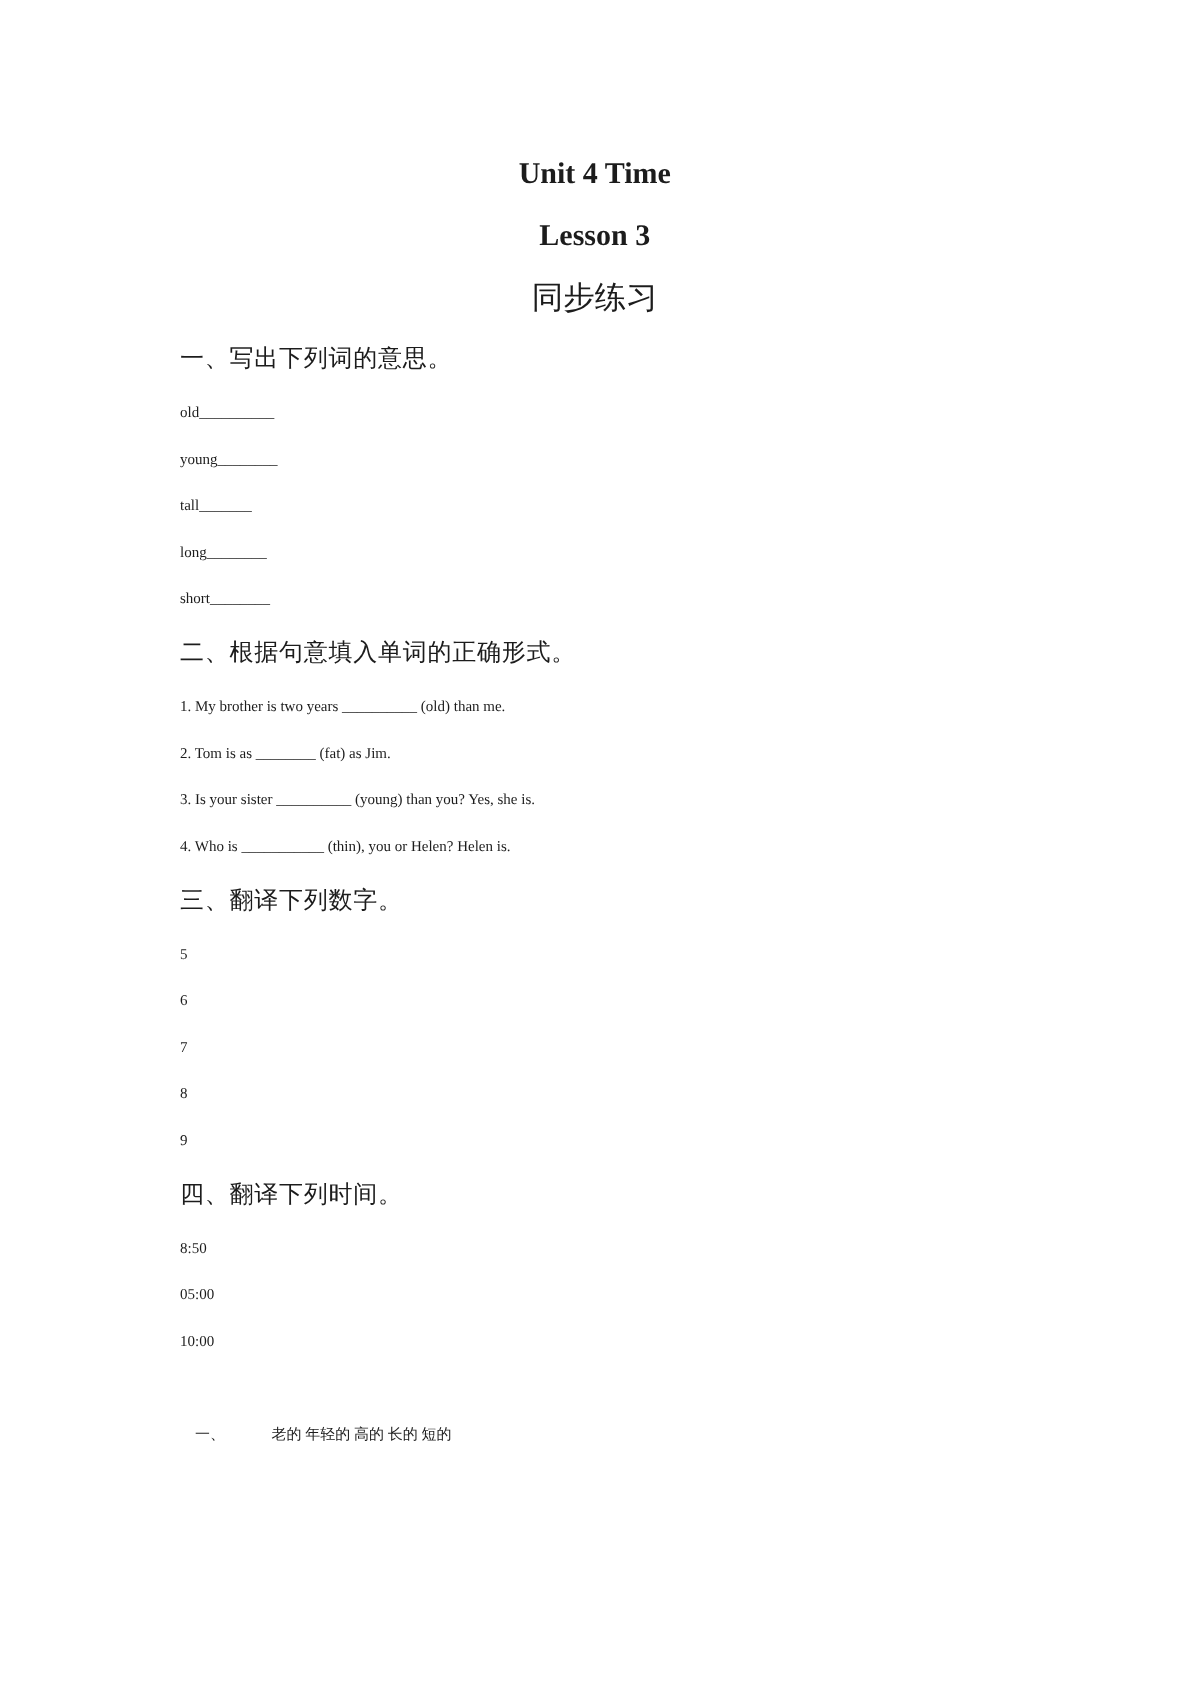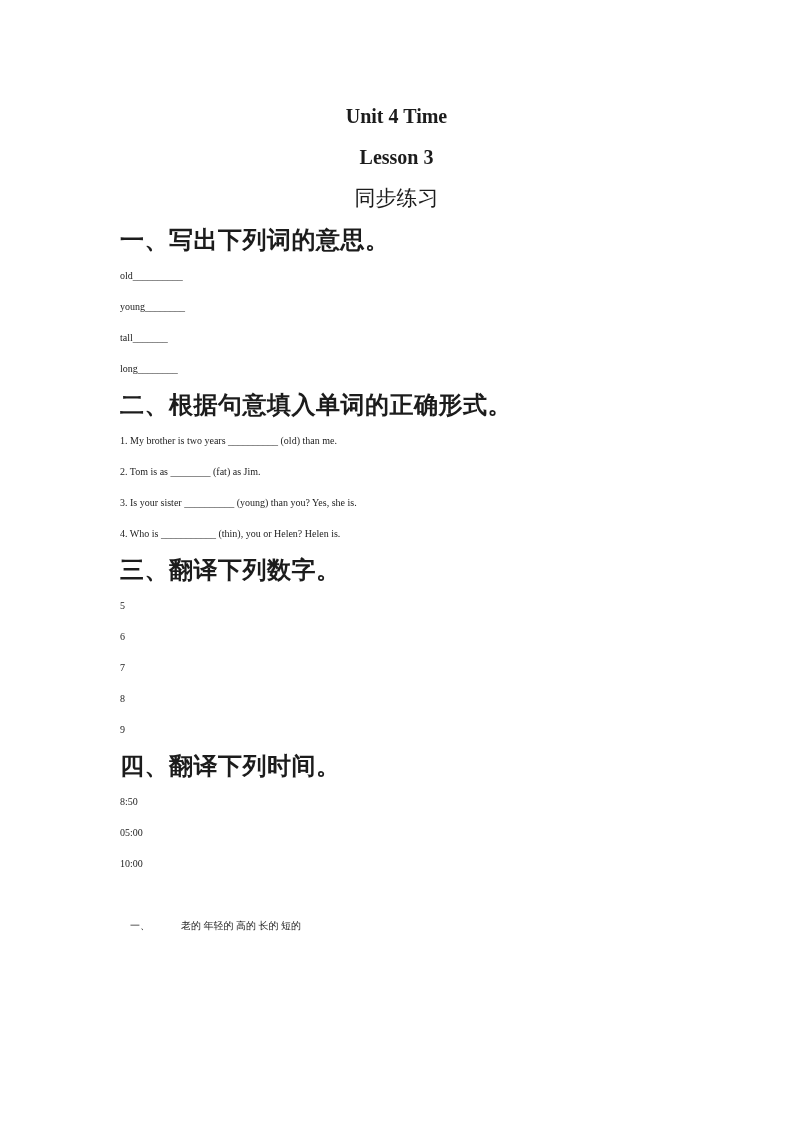--- a/index.html
+++ b/index.html
@@ -29,22 +29,22 @@
     font-size: 20px;
     font-weight: bold;
     font-family: "Liberation Serif", "DejaVu Serif", serif;
   }
   .line-title.cn {
     font-weight: 400;
     font-size: 21px;
   }
   .line-heading {
     line-height: 41px;
-    font-size: 24px;
-    font-weight: bold;
+    font-size: 16px;
+    font-weight: normal;
     font-family: "Liberation Sans", "DejaVu Sans", sans-serif;
     letter-spacing: 0.5px;
   }
   .line-body {
     line-height: 31px;
     font-size: 10px;
     font-family: "Liberation Serif", "DejaVu Serif", serif;
     white-space: pre;
   }
   .answer-row .answer-label {
@@ -61,20 +61,21 @@
     <div class="line-title">Unit 4 Time</div>
     <div class="line-title">Lesson 3</div>
     <div class="line-title cn">同步练习</div>
   </div>
 
   <div class="line-heading">一、写出下列词的意思。</div>
   <div class="line-body">old__________</div>
   <div class="line-body">young________</div>
   <div class="line-body">tall_______</div>
   <div class="line-body">long________</div>
+  <div class="line-body">short________</div>
 
   <div class="line-heading">二、根据句意填入单词的正确形式。</div>
   <div class="line-body">1. My brother is two years __________ (old) than me.</div>
   <div class="line-body">2. Tom is as ________ (fat) as Jim.</div>
   <div class="line-body">3. Is your sister __________ (young) than you? Yes, she is.</div>
   <div class="line-body">4. Who is ___________ (thin), you or Helen? Helen is.</div>
 
   <div class="line-heading">三、翻译下列数字。</div>
   <div class="line-body">5</div>
   <div class="line-body">6</div>

